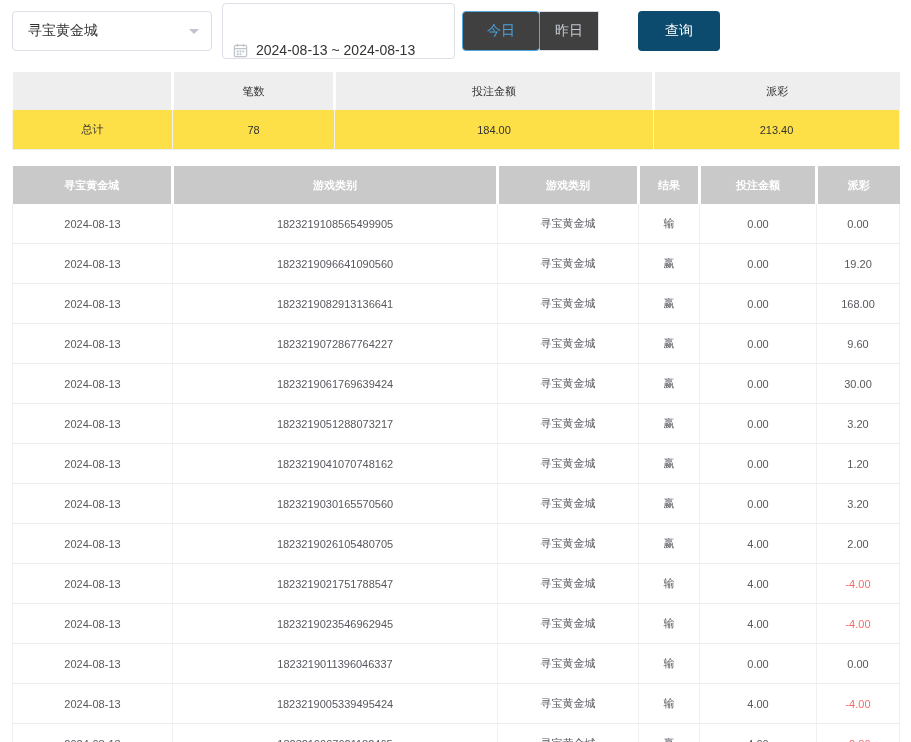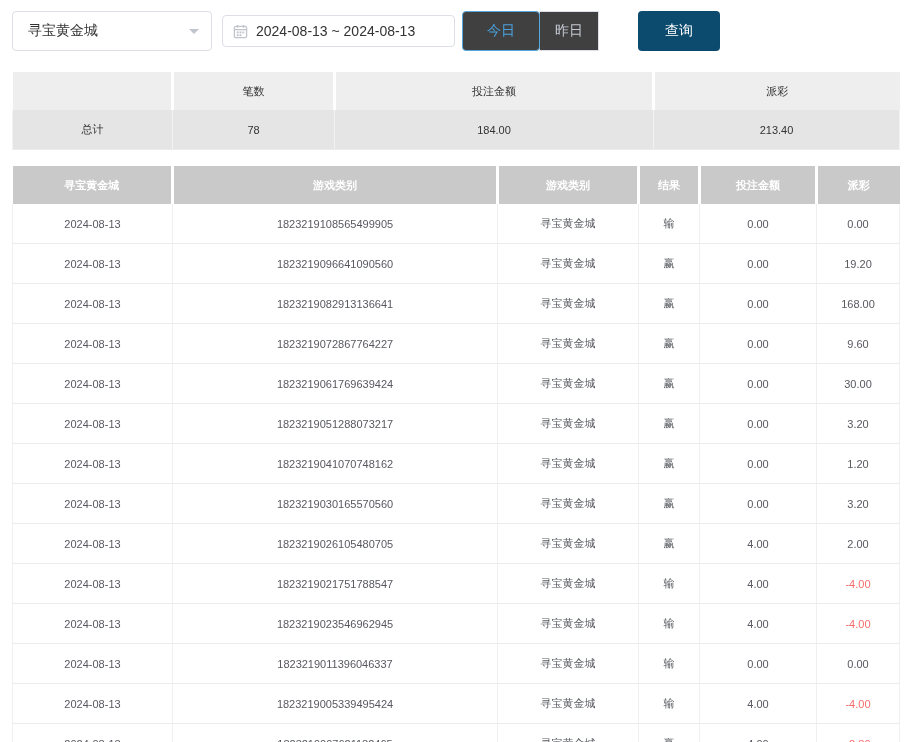--- a/index.html
+++ b/index.html
@@ -10,22 +10,22 @@
   }
   
   .toolbar{display:flex;align-items:center;padding:11px 12px 0 12px;height:40px;}
   .select-box{
     width:200px;height:40px;box-sizing:border-box;border:1px solid #dcdfe6;border-radius:4px;
     display:flex;align-items:center;justify-content:space-between;
     padding:0 12px 0 15px;font-size:14px;color:#333;background:#fff;cursor:pointer;
   }
   .caret{width:0;height:0;border:5px solid transparent;border-top-color:#c0c4cc;margin-top:6px;}
   .date-box{
-    width:233px;height:32px;box-sizing:border-box;border:1px solid #dcdfe6;border-radius:4px;
-    margin-left:10px;display:flex;align-items:center;gap:8px;padding:0 10px;
+    width:233px;height:56px;box-sizing:border-box;border:1px solid #dcdfe6;border-radius:4px;
+    margin-left:10px;display:flex;align-items:flex-end;gap:8px;padding:0 10px;
     font-size:14px;color:#333;background:#fff;cursor:pointer;
   }
   .cal-icon{flex:0 0 auto;display:block;}
   .btn-group{display:flex;margin-left:7px;}
   .qbtn{
     height:40px;box-sizing:border-box;background:#404040;border:1px solid #dcdfe6;
     font-size:14px;color:#c3c8d0;cursor:pointer;padding:0;
     font-family:inherit;
   }
   .qbtn.b1{width:78px;border-radius:4px 0 0 4px;}
@@ -40,21 +40,21 @@
   table{border-collapse:collapse;table-layout:fixed;width:887px;margin:0 12px;font-size:11px;}
   
   .sum-table{margin-top:21px;}
   .sum-table th{
     background:#eeeeee;height:38px;box-sizing:border-box;font-weight:400;color:#333;
     border-right:3px solid #fff;text-align:center;
   }
   .sum-table th:last-child{border-right:none;}
   .sum-table td{
     height:37px;box-sizing:content-box;text-align:center;color:#333;
-    border-bottom:1px solid #ececec;border-right:1px solid #f2f2f2;background:#e5e5e5;
+    border-bottom:1px solid #ececec;border-right:1px solid #f2f2f2;background:#fde047;
   }
   .sum-table td:first-child{border-left:1px solid #f2f2f2;}
   .sum-table td:last-child{border-right:1px solid #f2f2f2;}
   
   .main-table{margin-top:16px;}
   .main-table th{
     background:#c9c9c9;height:38px;box-sizing:border-box;color:#fff;font-weight:700;
     border-right:3px solid #fff;text-align:center;
   }
   .main-table th:last-child{border-right:none;}

